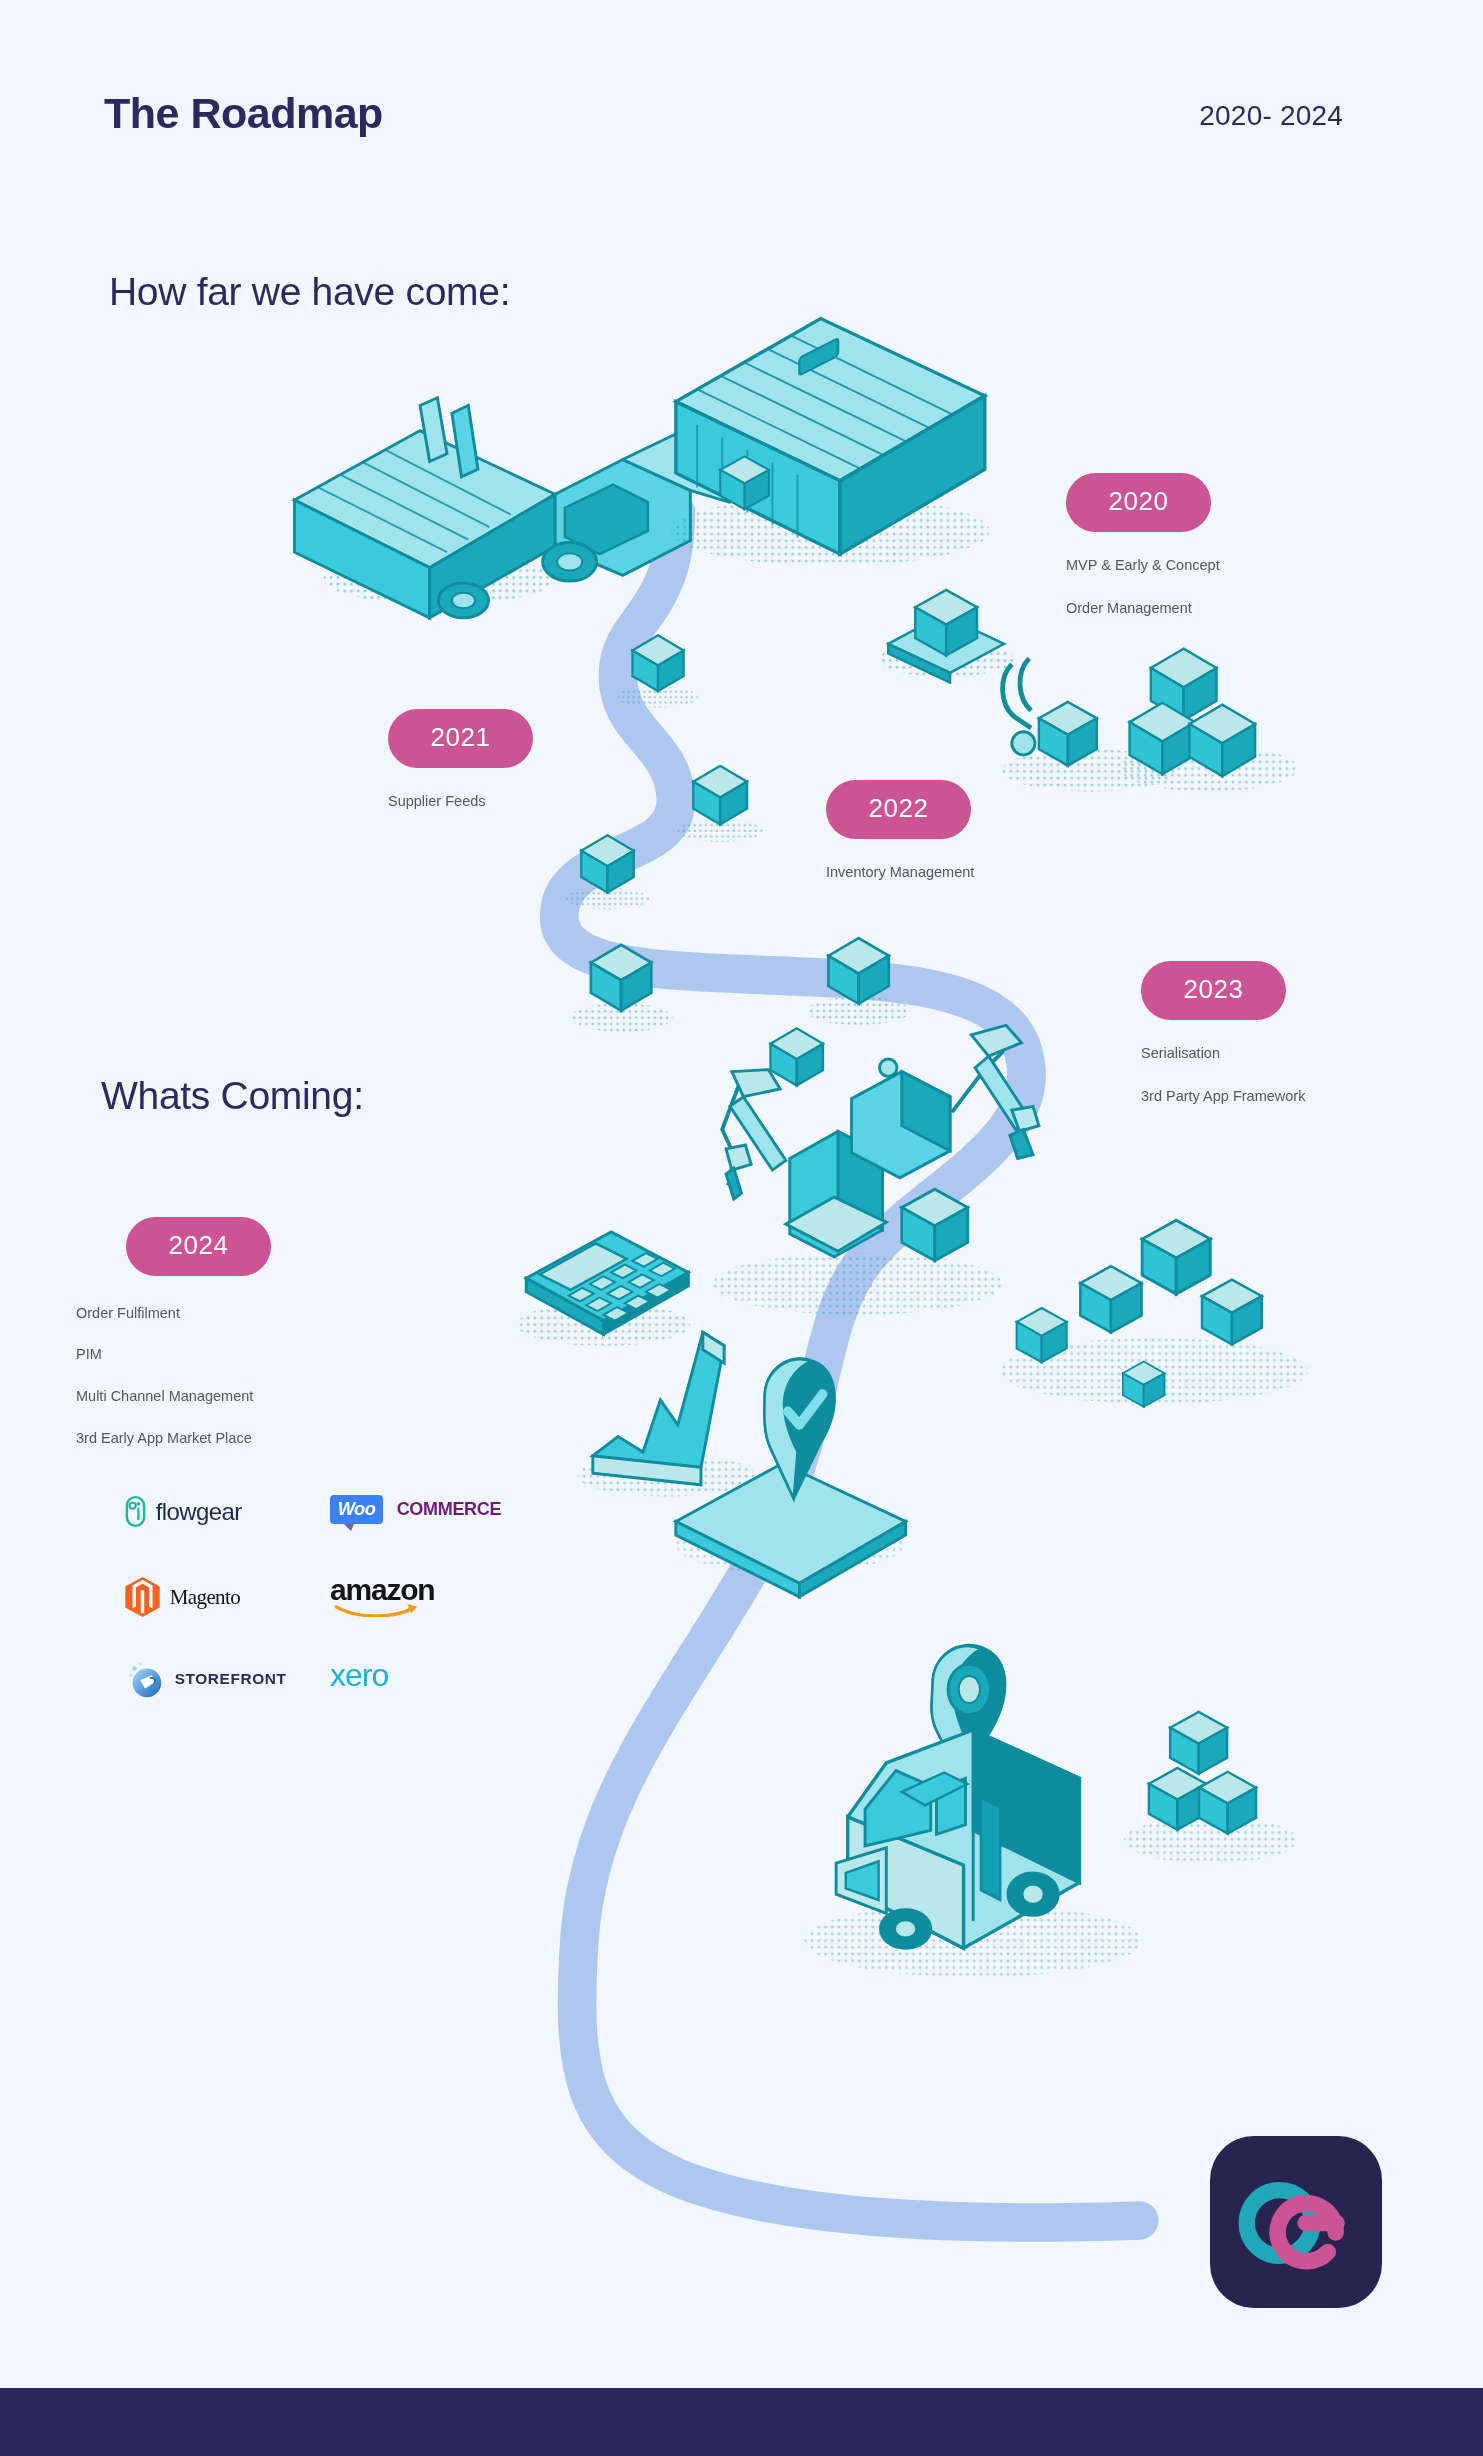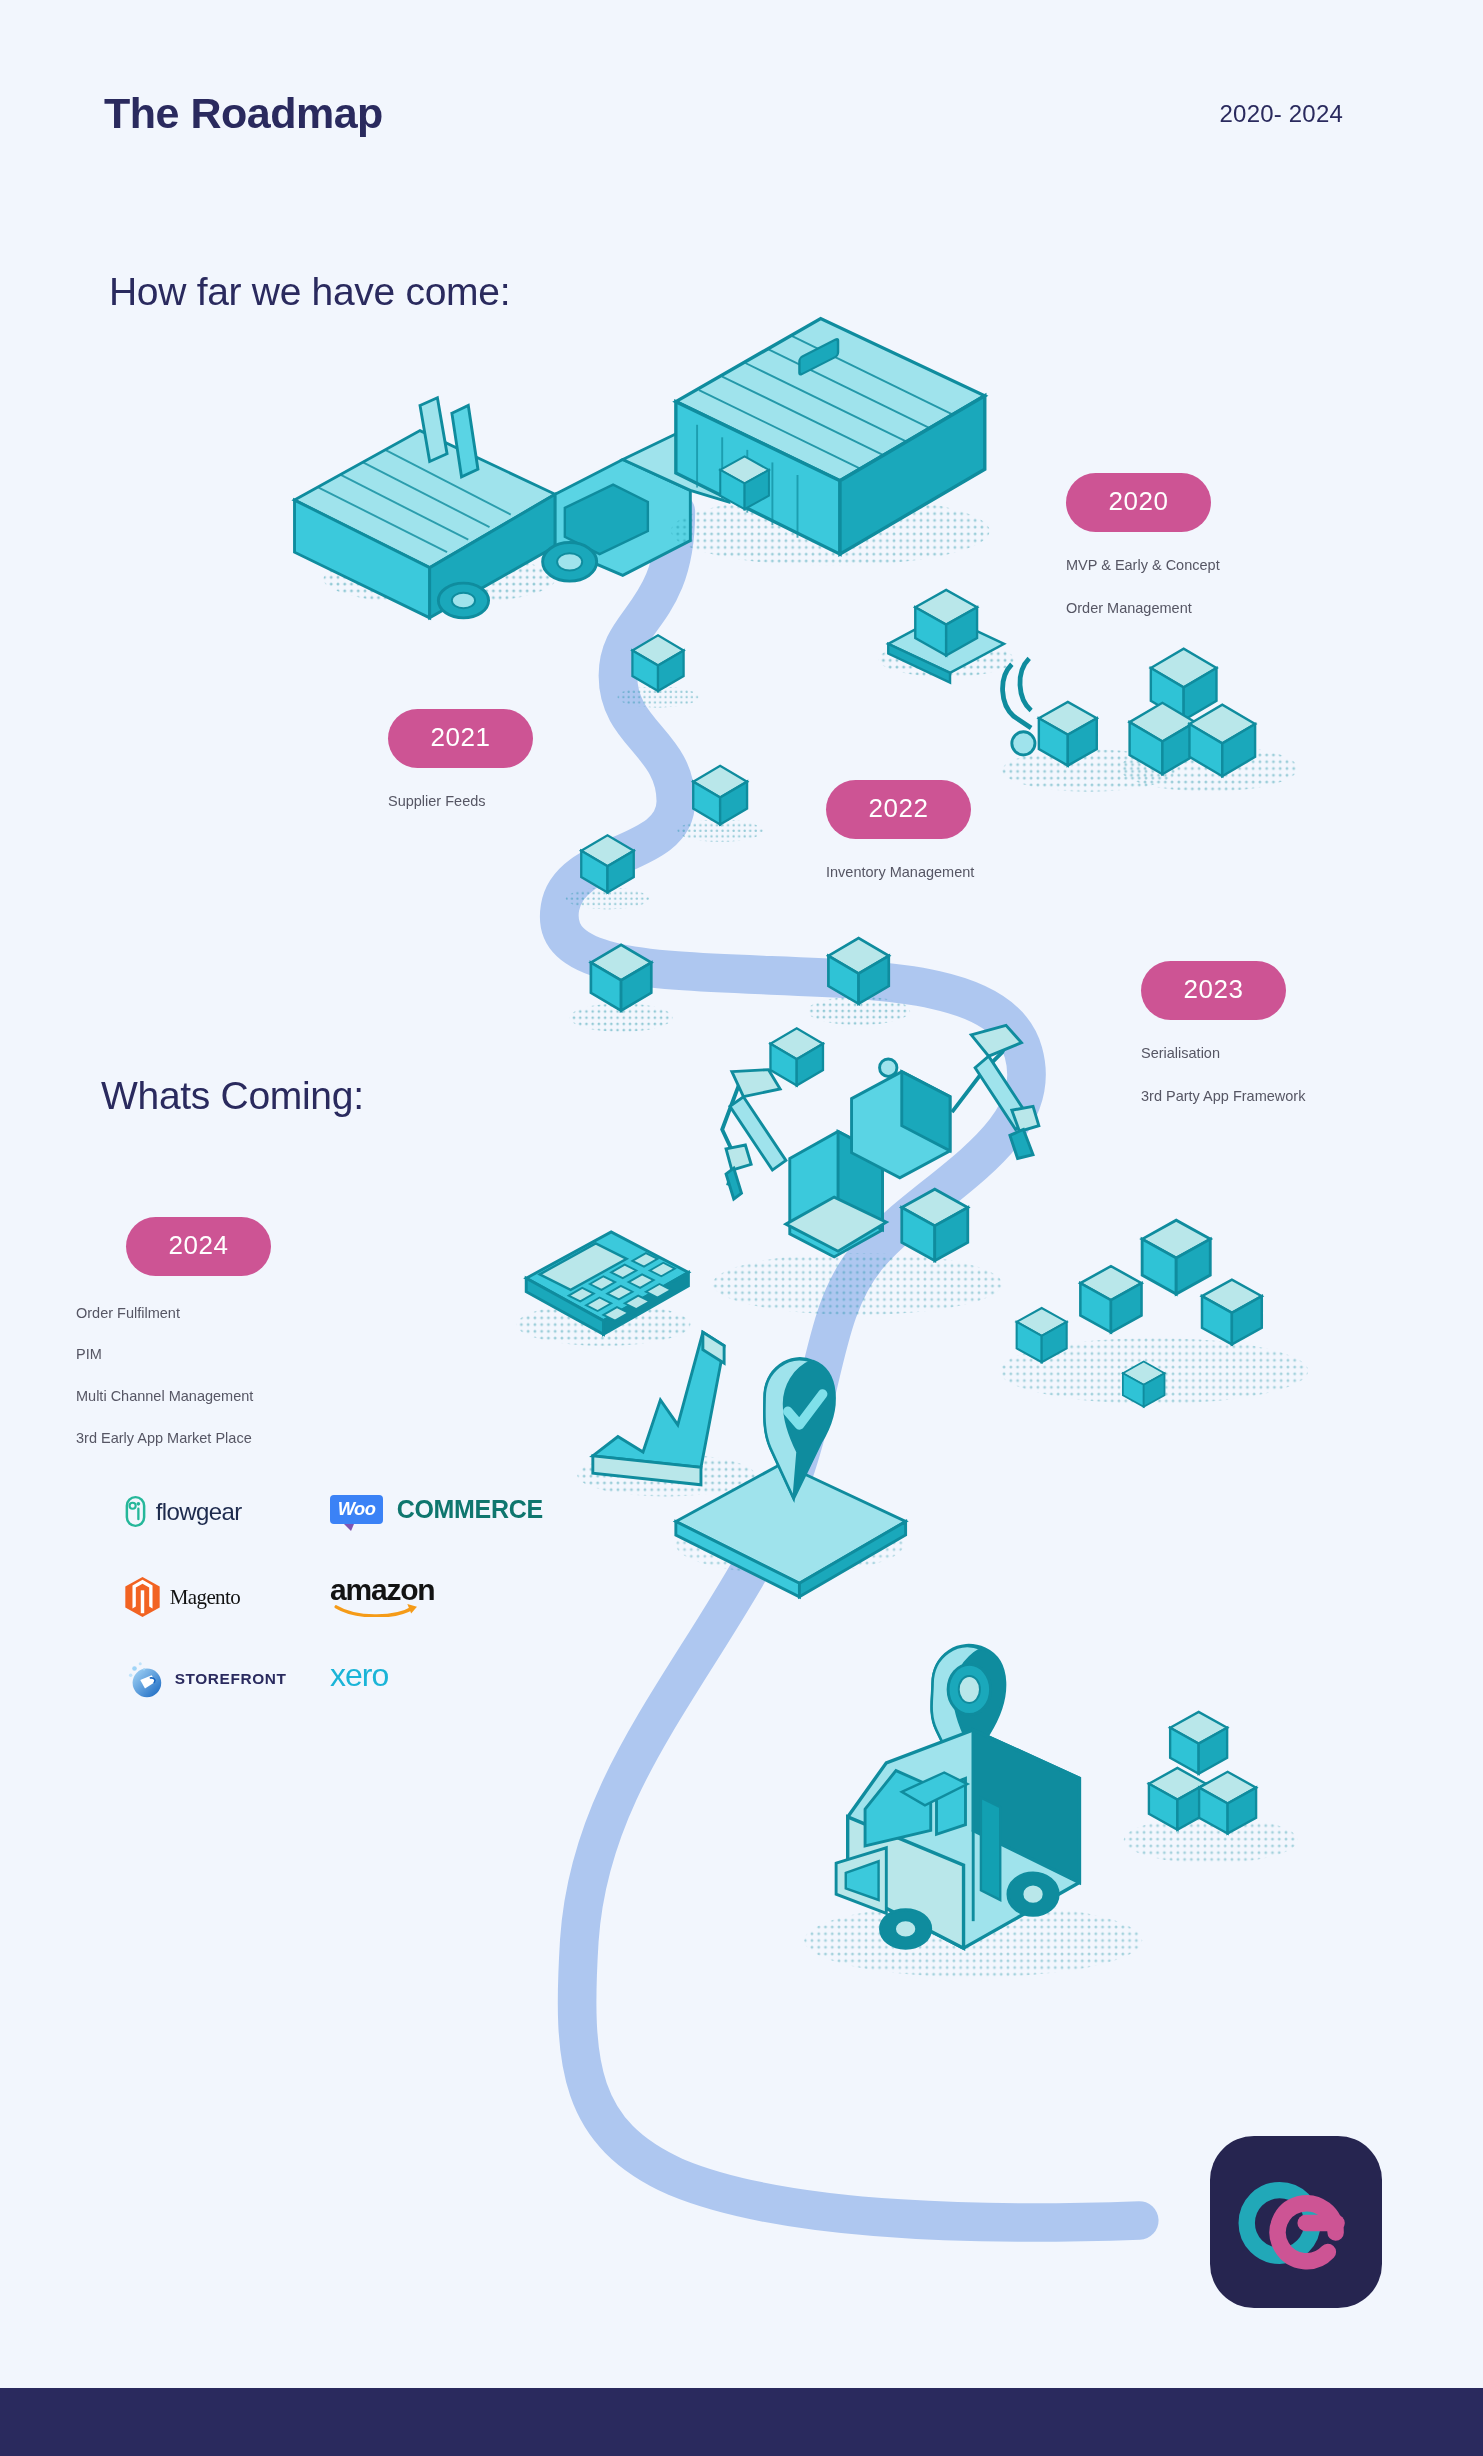--- a/index.html
+++ b/index.html
@@ -24,21 +24,21 @@
     left: 104px; top: 89px;
     font-size: 43px;
     font-weight: 700;
     letter-spacing: -0.5px;
     color: #2a2a5e;
     font-family: "Liberation Sans", sans-serif;
   }
   .header-range {
     position: absolute;
     right: 140px; top: 100px;
-    font-size: 24px;
+    font-size: 28px;
     color: #2a2a5e;
     letter-spacing: 0.2px;
   }
 
   
   .section-heading {
     position: absolute;
     font-size: 39px;
     font-weight: 400;
     color: #2a2a5e;
@@ -116,22 +116,22 @@
     letter-spacing: -0.5px;
   }
   .woo-badge::after {
     content: ""; position: absolute;
     left: 13.5px; bottom: -6.8px;
     border-left: 7.7px solid transparent;
     border-right: 3.9px solid transparent;
     border-top: 7.7px solid #7f54b3;
   }
   .woo-commerce {
-    color: #0f766e; font-weight: 700;
-    font-size: 25px; letter-spacing: -0.3px;
+    color: #701a75; font-weight: 700;
+    font-size: 18px; letter-spacing: -0.3px;
     margin-left: 4.8px;
   }
   .word-amazon {
     color: #131313; font-weight: 700;
     font-size: 30px; letter-spacing: -1.2px;
     position: relative; line-height: 0.95; margin-top: 23px;
   }
   .amazon-swoosh { display: block; margin-top: -2.9px; margin-left: 3.9px; }
   .word-xero { color: #1ab4d7; font-size: 32px; letter-spacing: -1px; font-weight: 400; }
 

